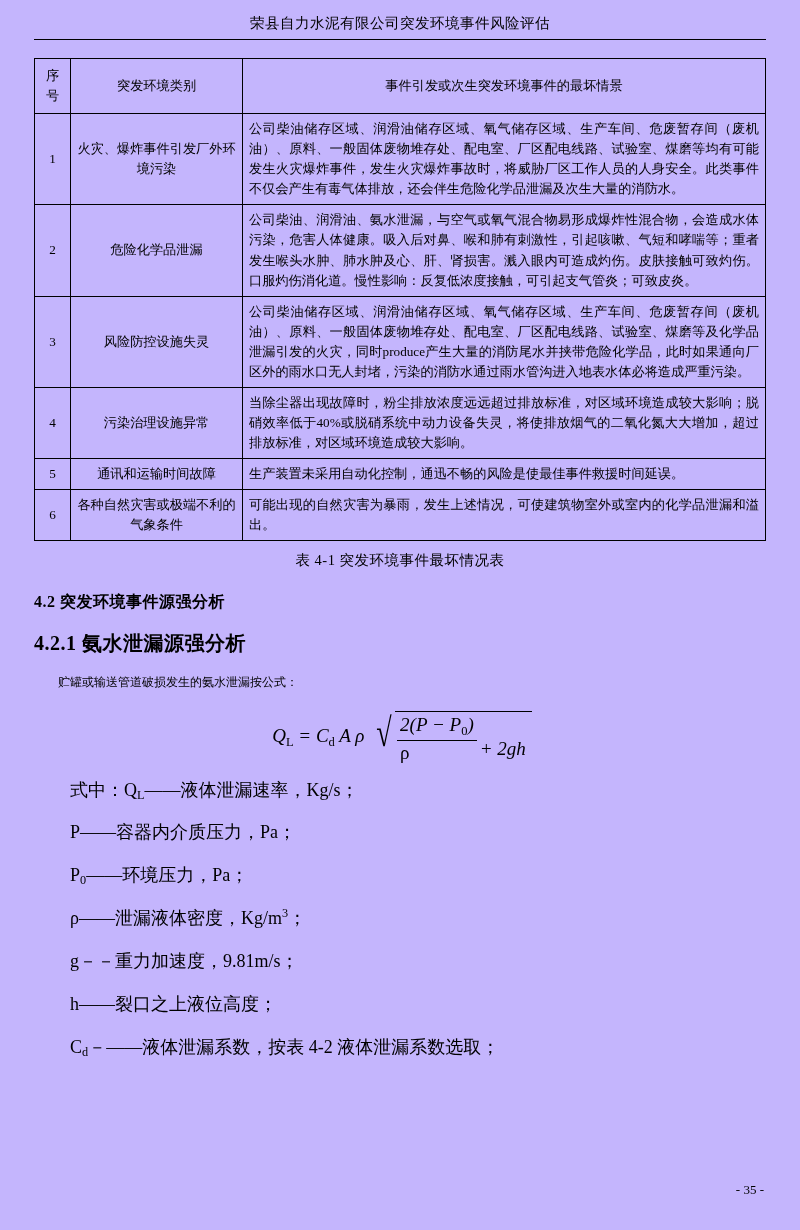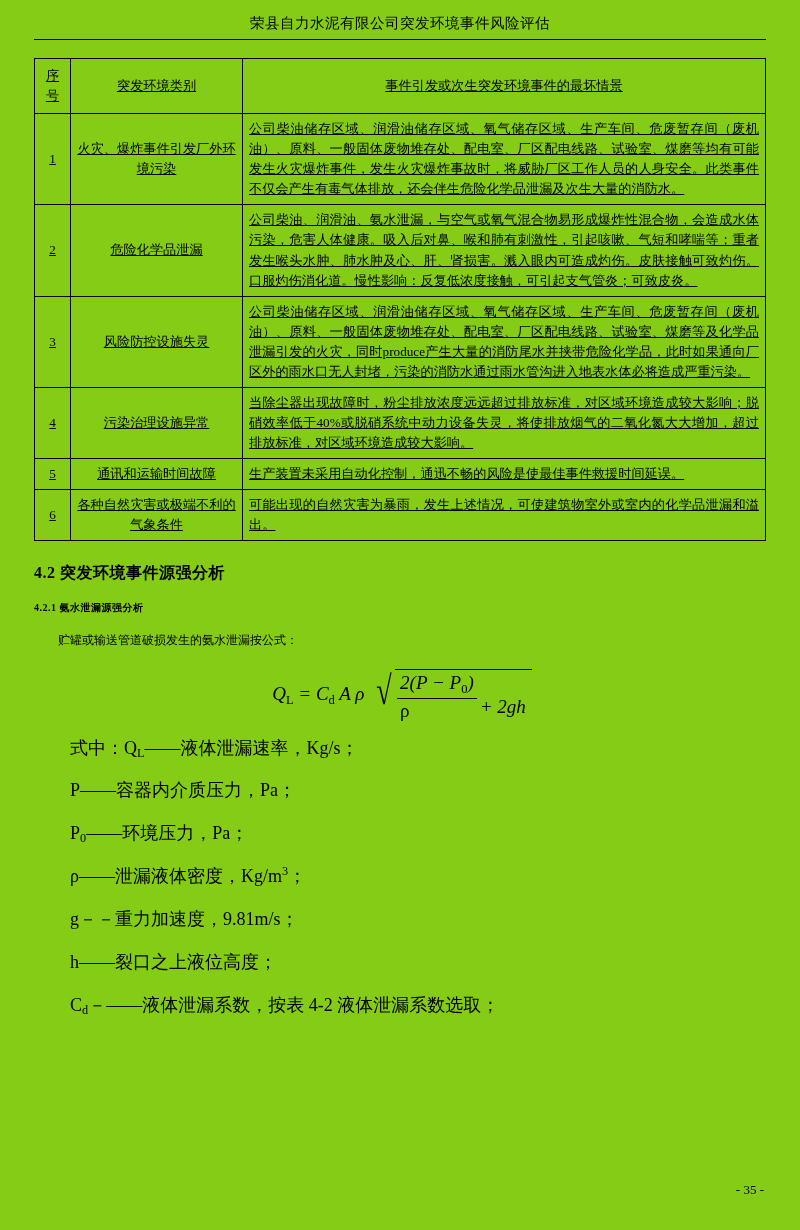--- a/index.html
+++ b/index.html
@@ -13,21 +13,21 @@
     font-family: "Liberation Serif", "DejaVu Serif", serif;
     color: #000000;
     position: relative;
   }
   .page {
     width: 800px;
     min-height: 1230px;
     box-sizing: border-box;
     padding: 0;
     position: relative;
-    background: #84cc16;
+    background: #c4b5fd;
   }
   
   .doc-header {
     padding-top: 14px;
     text-align: center;
     font-size: 14.5px;
     letter-spacing: 0.5px;
   }
   .header-rule {
     margin: 6px 34px 0 34px;
@@ -35,21 +35,20 @@
     height: 0;
   }
   
   .table-wrap {
     margin: 18px 34px 0 34px;
   }
   table.risk {
     border-collapse: collapse;
     width: 100%;
     table-layout: fixed;
-    text-decoration: underline;
   }
   table.risk td, table.risk th {
     border: 1px solid #000;
     vertical-align: middle;
     padding: 5px 6px;
     font-size: 13.2px;
     line-height: 1.52;
     font-weight: normal;
   }
   table.risk thead td {
@@ -69,21 +68,21 @@
     letter-spacing: 0.5px;
   }
   
   .h2 {
     font-size: 16px;
     font-weight: bold;
     margin: 22px 34px 0 34px;
     letter-spacing: 0.5px;
   }
   .h3 {
-    font-size: 10px;
+    font-size: 20px;
     font-weight: bold;
     margin: 17px 34px 0 34px;
     letter-spacing: 0.5px;
   }
   .para {
     font-size: 12px;
     margin: 15px 34px 0 34px;
     text-indent: 2em;
     line-height: 1.7;
   }
@@ -199,20 +198,21 @@
           <td class="cat">通讯和运输时间故障</td>
           <td class="desc">生产装置未采用自动化控制，通迅不畅的风险是使最佳事件救援时间延误。</td>
         </tr>
         <tr>
           <td class="no">6</td>
           <td class="cat">各种自然灾害或极端不利的气象条件</td>
           <td class="desc">可能出现的自然灾害为暴雨，发生上述情况，可使建筑物室外或室内的化学品泄漏和溢出。</td>
         </tr>
       </tbody>
     </table>
+    <div class="caption">表 4-1  突发环境事件最坏情况表</div>
   </div>
 
   <div class="h2">4.2 突发环境事件源强分析</div>
   <div class="h3">4.2.1 氨水泄漏源强分析</div>
   <div class="para">贮罐或输送管道破损发生的氨水泄漏按公式：</div>
 
   <div class="formula">
     <span class="inner">
       <span>Q</span><span class="sub">L</span>
       <span>=</span>

